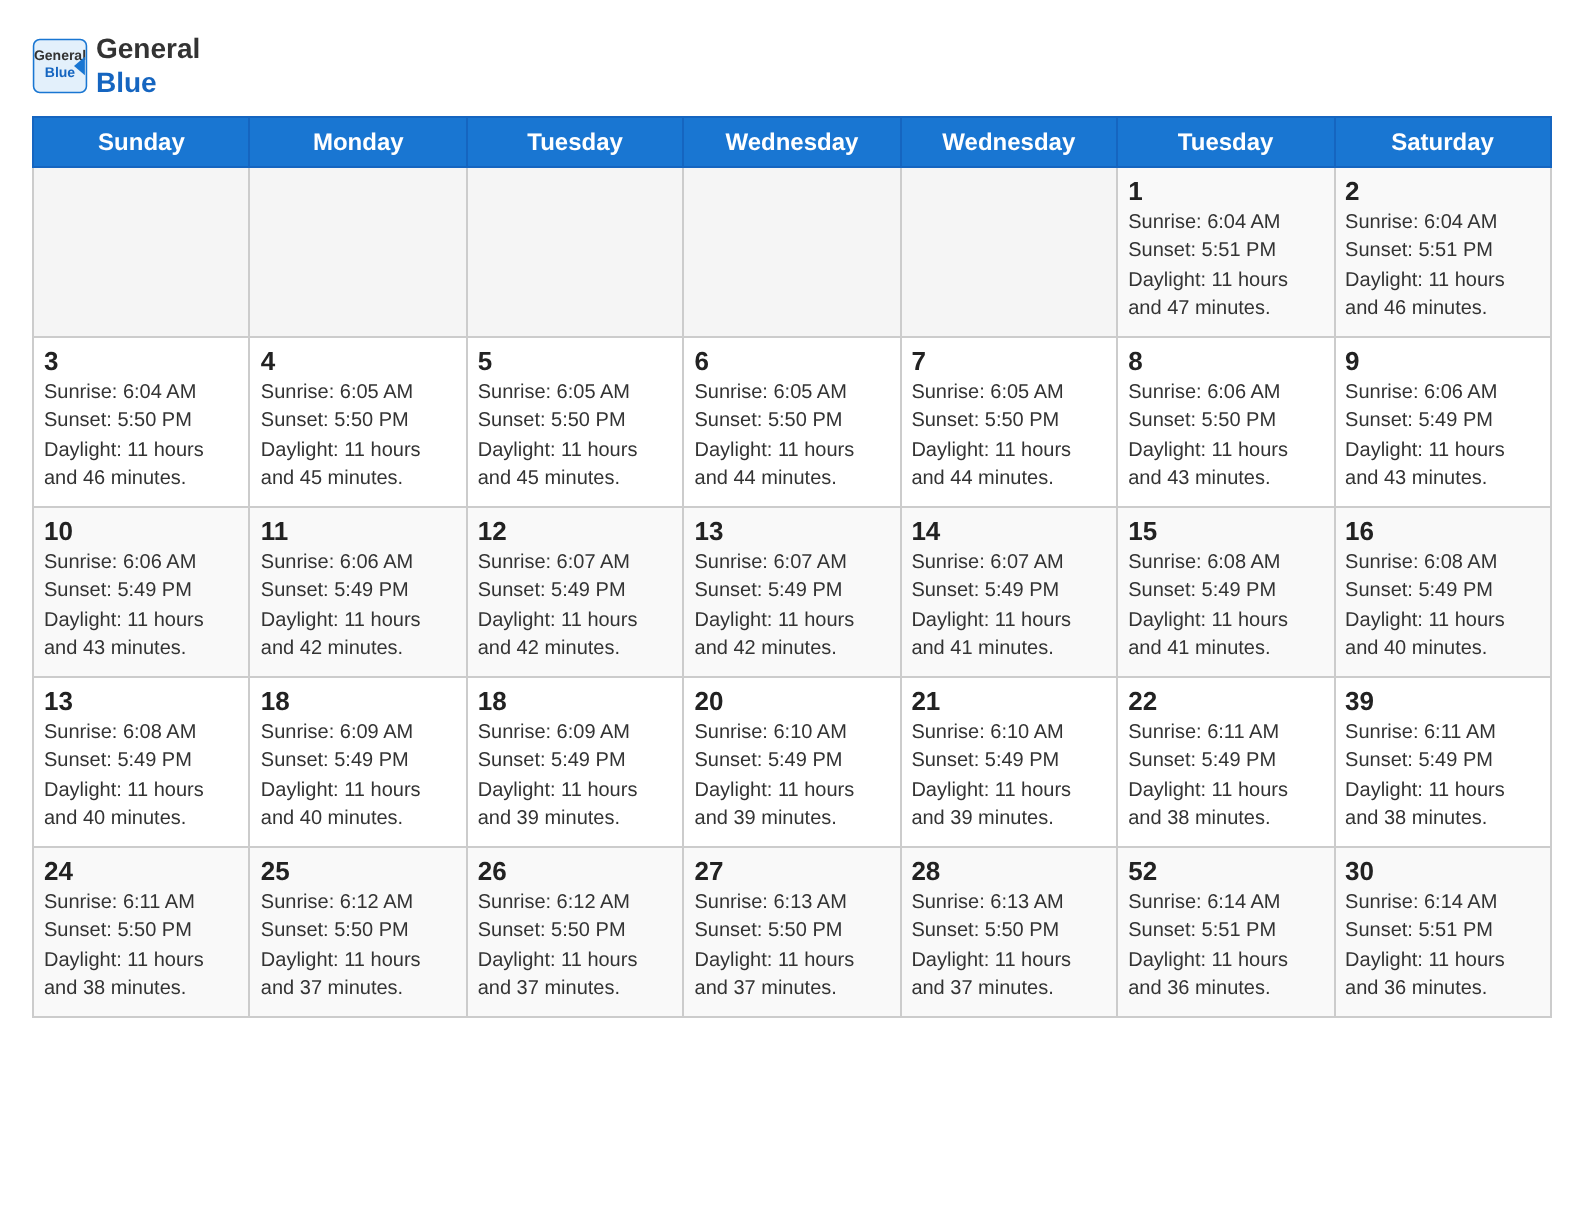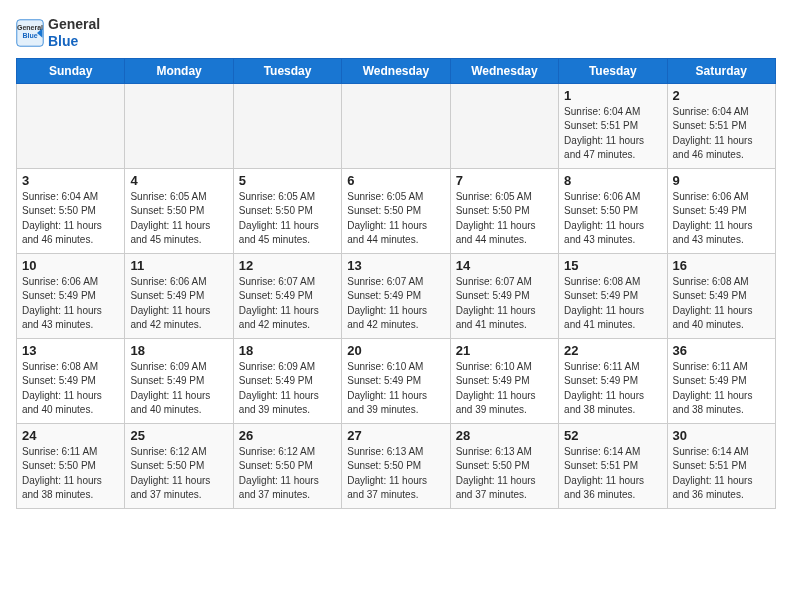--- a/index.html
+++ b/index.html
@@ -257,21 +257,21 @@
 Sunset: 5:49 PM
 Daylight: 11 hours and 39 minutes.</div>
         </td>
         <td>
           <div class="day-number">22</div>
           <div class="day-info" style="white-space: pre-line;">Sunrise: 6:11 AM
 Sunset: 5:49 PM
 Daylight: 11 hours and 38 minutes.</div>
         </td>
         <td>
-          <div class="day-number">36</div>
+          <div class="day-number">39</div>
           <div class="day-info" style="white-space: pre-line;">Sunrise: 6:11 AM
 Sunset: 5:49 PM
 Daylight: 11 hours and 38 minutes.</div>
         </td>
       </tr>
       <tr>
         <td>
           <div class="day-number">24</div>
           <div class="day-info" style="white-space: pre-line;">Sunrise: 6:11 AM
 Sunset: 5:50 PM

